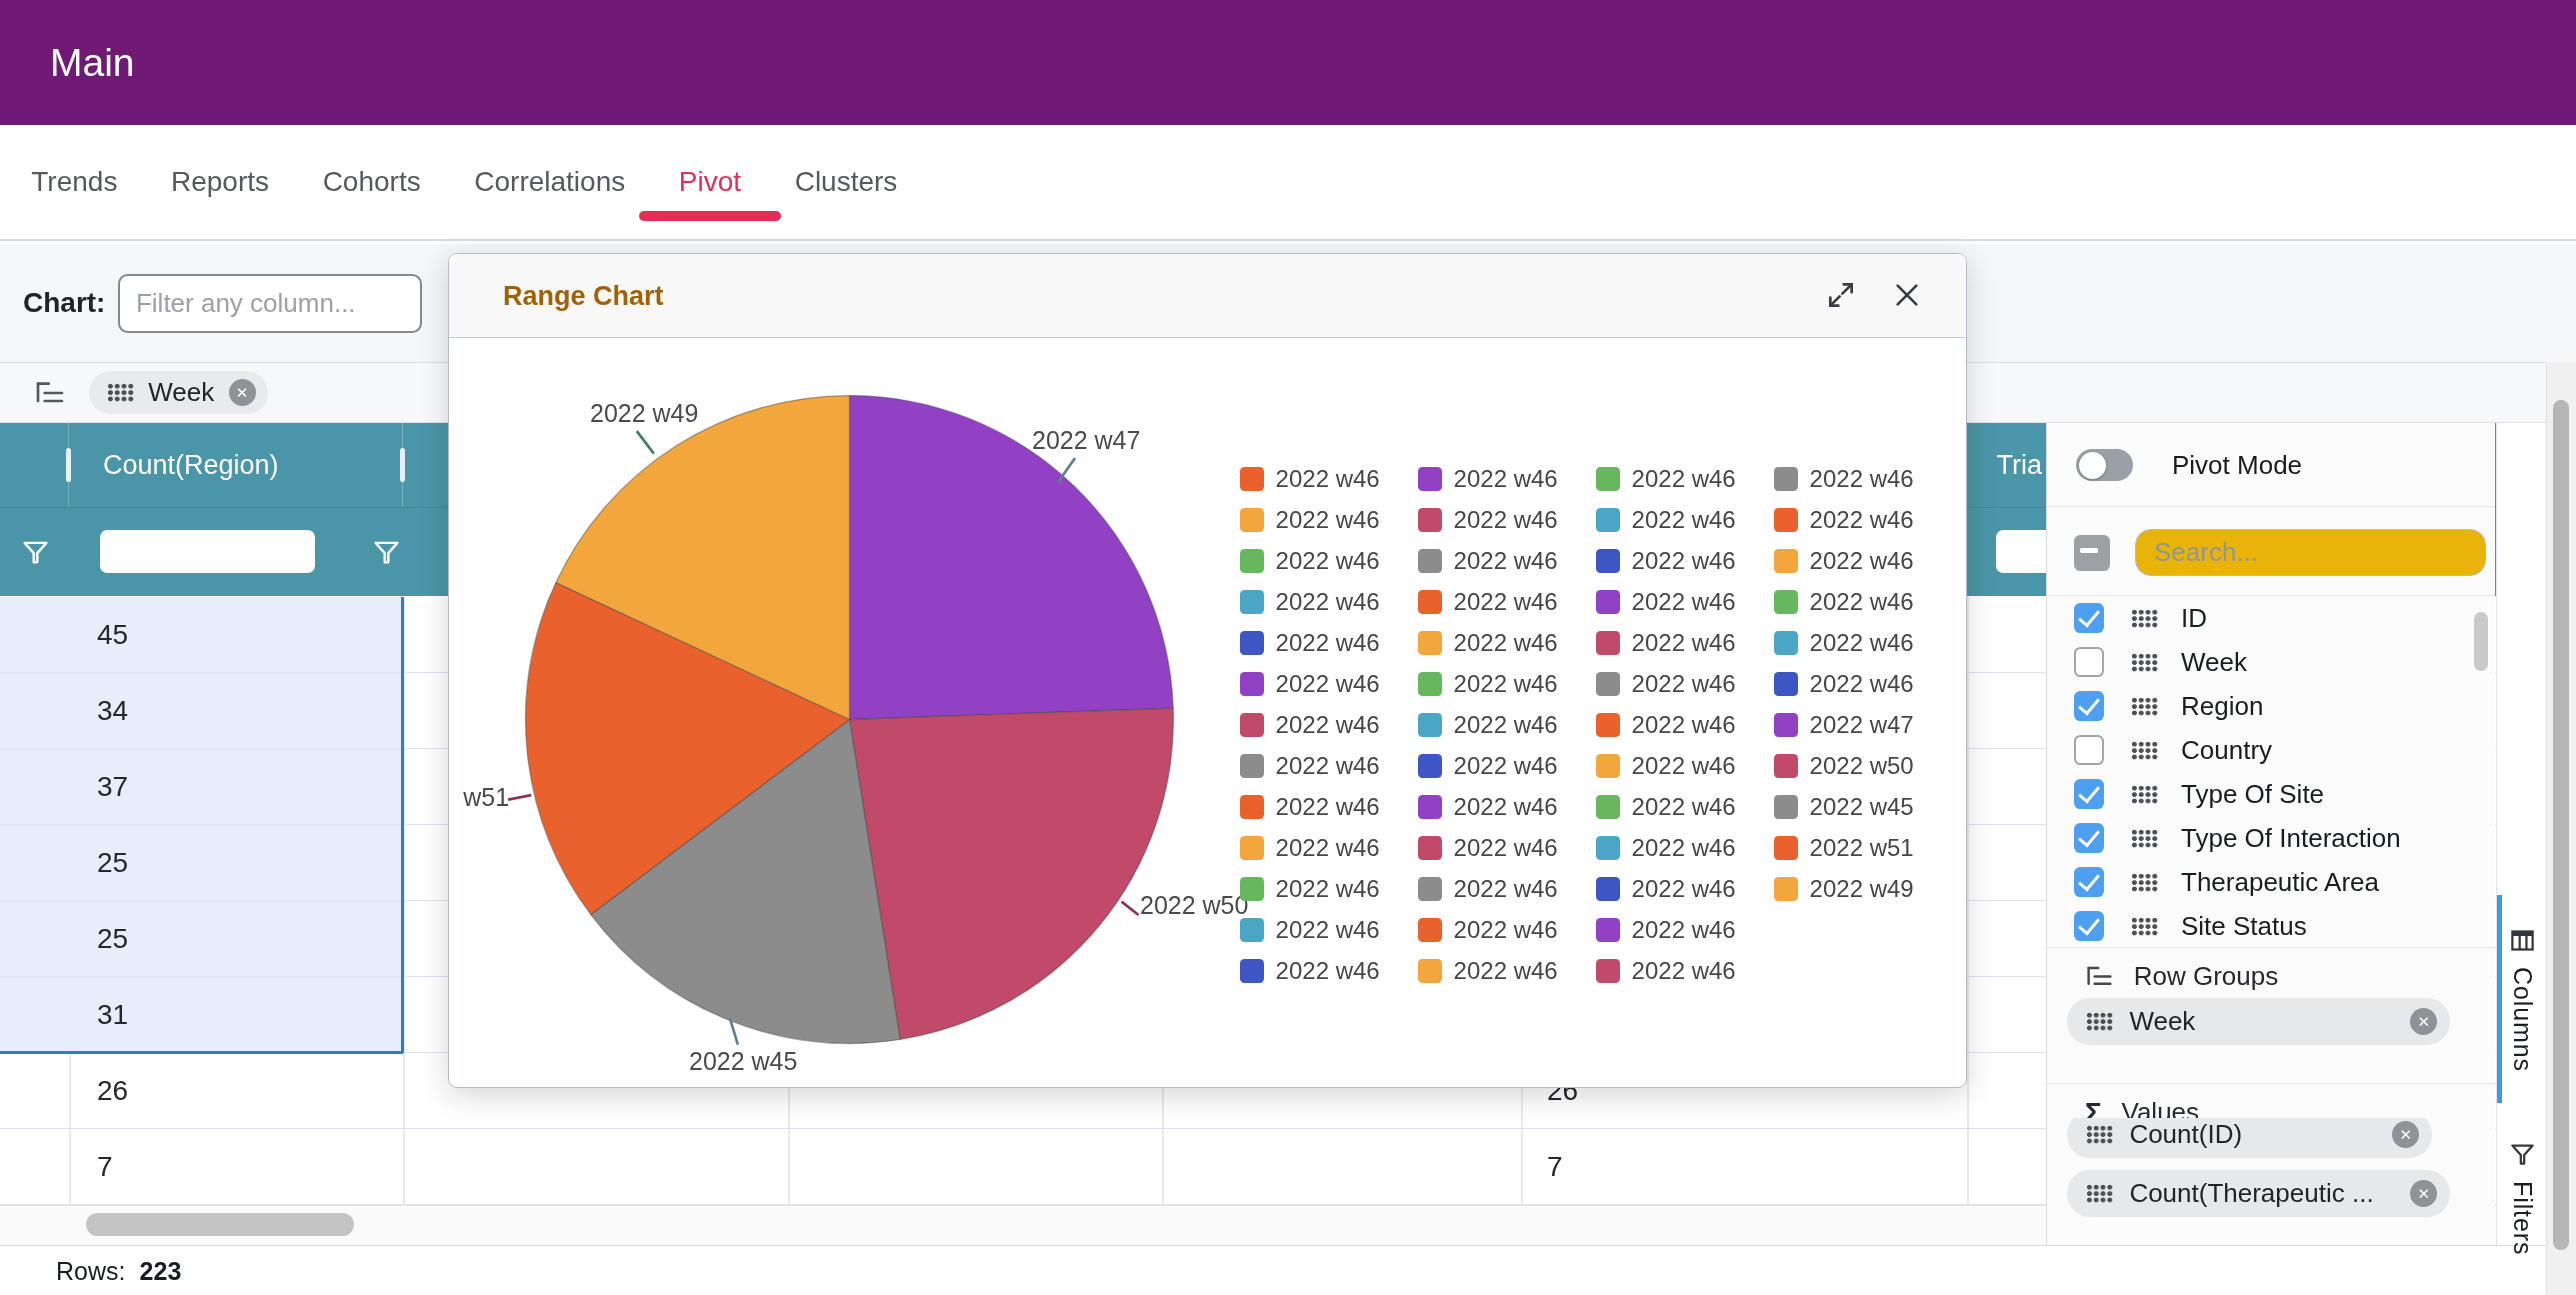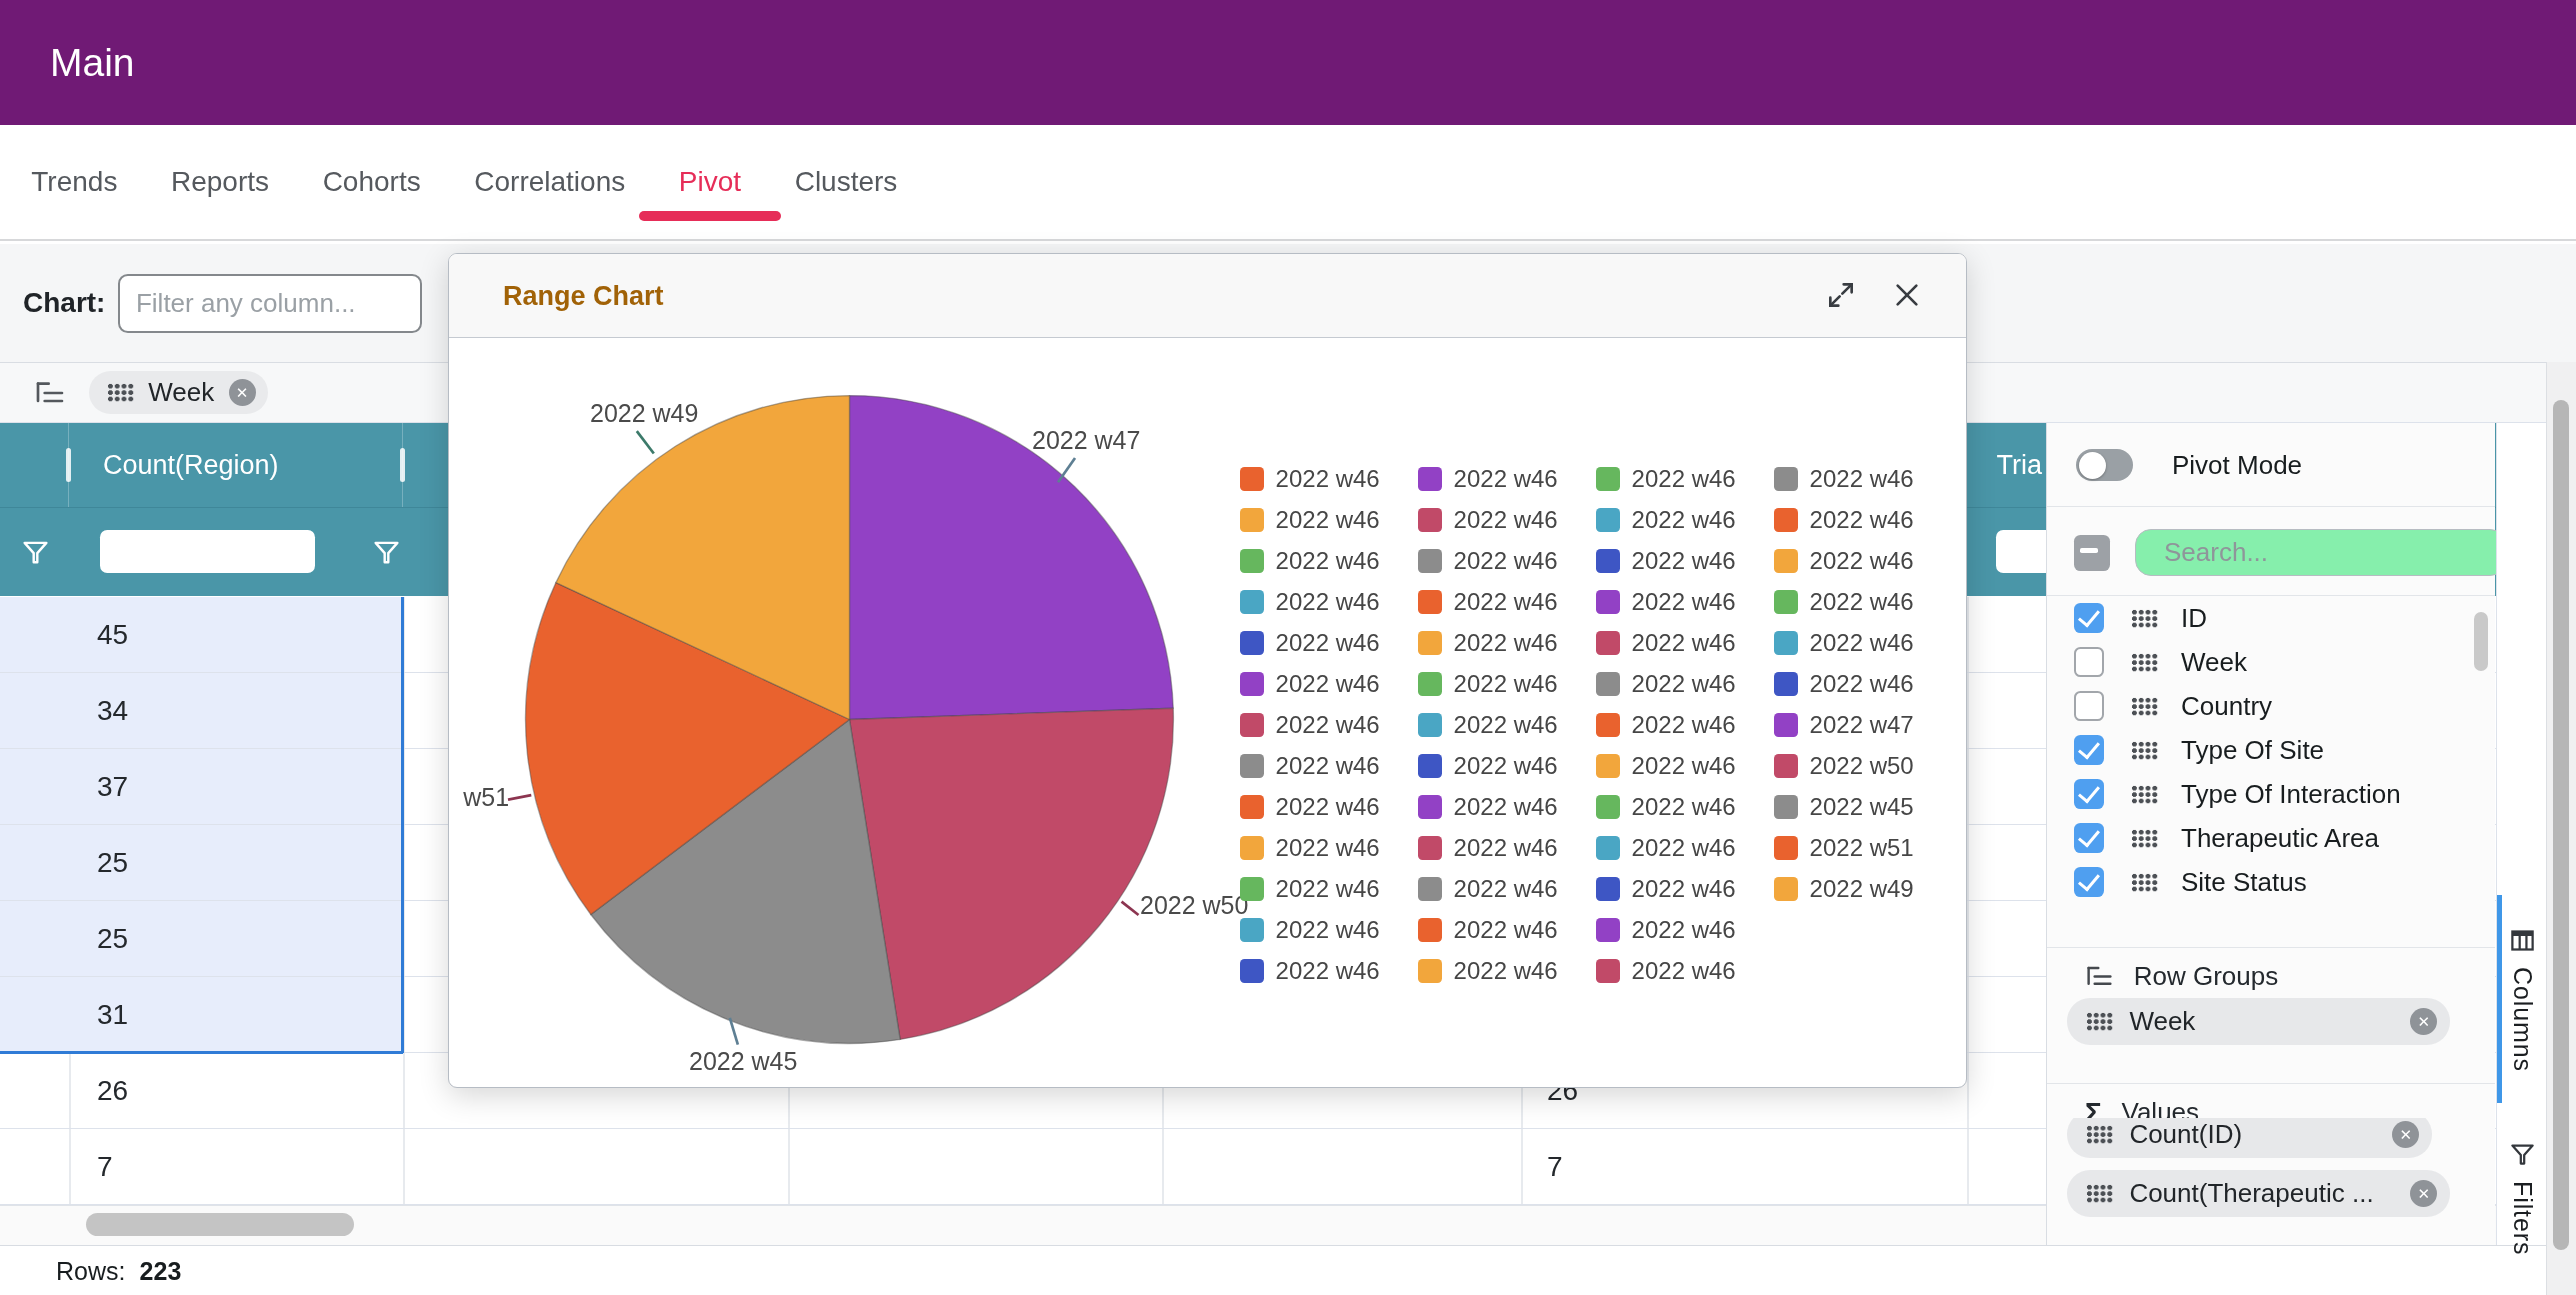--- a/index.html
+++ b/index.html
@@ -69,21 +69,21 @@
   .knob{position:absolute;left:2.7px;top:2.7px;width:27px;height:27px;border-radius:50%;background:#fff;box-shadow:0 0.9px 2.7px rgba(0,0,0,.3);}
   .sb-pivot-label{position:absolute;left:125px;top:50%;transform:translateY(-50%);font-size:26px;}
   .sb-search{height:89px;border-bottom:1.8px solid #e2e5e9;}
   .cb{width:30px;height:30px;border-radius:6.3px;box-sizing:border-box;position:relative;}
   .cb.unchecked{background:#fff;border:2.7px solid #a2a6ab;}
   .cb.checked{background:#4f9ff0;}
   .cb.checked::after{content:"";position:absolute;left:9px;top:2.7px;width:9px;height:17px;border-right:3.6px solid #fff;border-bottom:3.6px solid #fff;transform:rotate(40deg);}
   .cb.ind{background:#9da1a6;}
   .cb.ind::after{content:"";position:absolute;left:6.3px;top:12.5px;width:18px;height:5.4px;border-radius:1.8px;background:#fff;}
   .sb-search .cb{position:absolute;left:27px;top:28px;width:36px;height:36px;}
-  .search-input{position:absolute;left:88px;top:22.4px;width:313px;height:45px;border:1.8px solid #b7bcc2;border-radius:16px;background:#86efac;font-size:26px;padding:0 28px;color:#33373b;outline:none;font-family:inherit;}
+  .search-input{position:absolute;left:88px;top:22.4px;width:313px;height:45px;border:1.8px solid #b7bcc2;border-radius:16px;background:#eab308;font-size:26px;padding:0 18px;color:#33373b;outline:none;font-family:inherit;}
   .search-input::placeholder{color:#8f959a;}
   .sb-cols{height:351px;}
   .sb-colitem{position:relative;height:44px;display:flex;align-items:center;padding-left:27px;gap:0;}
   .sb-colitem .grip{margin-left:27px;}
   .sb-colitem .cl{margin-left:23px;font-size:26px;}
   .sb-col-thumb{position:absolute;right:7.2px;top:16px;width:14.3px;height:59px;border-radius:7.2px;background:#c9c9c9;}
   .sb-groups{height:136px;border-top:1.8px solid #e2e5e9;}
   .sec-head{position:absolute;left:38px;top:12.5px;display:flex;align-items:center;gap:19.7px;font-size:26px;color:#24292e;}
   .sb-chip{position:absolute;left:19.7px;width:383px;height:47px;border-radius:23px;background:#e7e8ea;display:flex;align-items:center;padding:0 12.5px 0 19.7px;box-sizing:border-box;gap:16px;}
   .sb-chip .chip-label{flex:1;overflow:hidden;white-space:nowrap;}
@@ -260,20 +260,25 @@
           <div class="cb checked"></div>
           <span class="grip"></span>
           <span class="cl">ID</span>
         </div>
         <div class="sb-colitem">
           <div class="cb unchecked"></div>
           <span class="grip"></span>
           <span class="cl">Week</span>
         </div>
         <div class="sb-colitem">
+          <div class="cb checked"></div>
+          <span class="grip"></span>
+          <span class="cl">Region</span>
+        </div>
+        <div class="sb-colitem">
           <div class="cb unchecked"></div>
           <span class="grip"></span>
           <span class="cl">Country</span>
         </div>
         <div class="sb-colitem">
           <div class="cb checked"></div>
           <span class="grip"></span>
           <span class="cl">Type Of Site</span>
         </div>
         <div class="sb-colitem">

